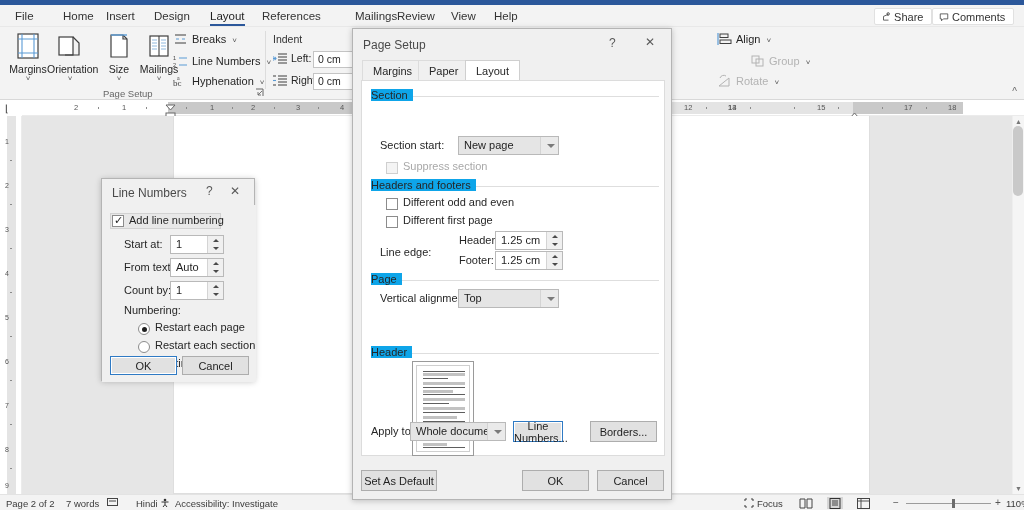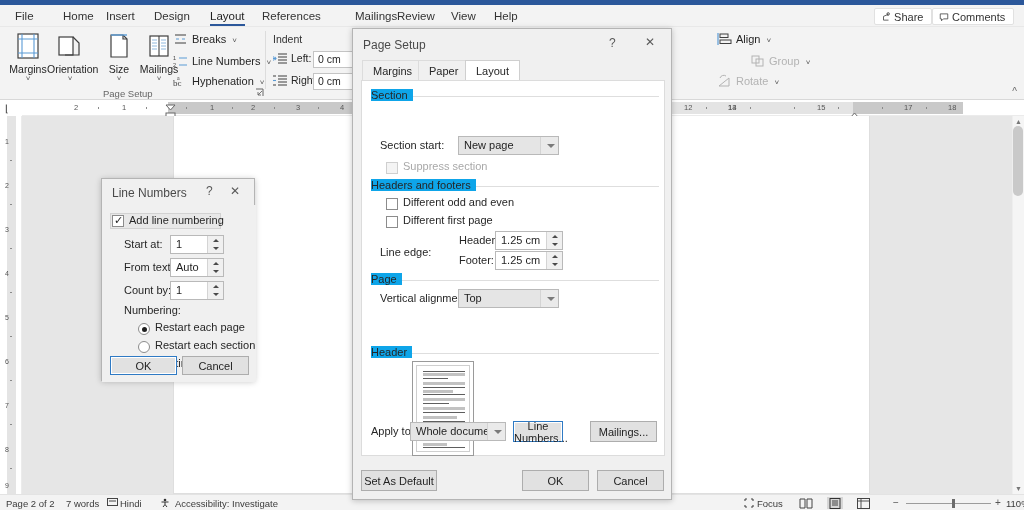--- a/index.html
+++ b/index.html
@@ -429,21 +429,21 @@
 
 <div class="statusbar">
   <span class="st" style="left:6px">Page 2 of 2</span>
   <span class="st" style="left:66px">7 words</span>
   <span class="st" style="left:107px">
     <svg width="11" height="9" viewBox="0 0 11 9">
         <rect x="0.5" y="0.5" width="10" height="7" fill="none" stroke="#444" stroke-width="1"></rect>
         <path d="M2 3 H9" stroke="#444" stroke-width="1"></path>
       </svg>
   </span>
-  <span class="st" style="left:120px">Hindi</span>
+  <span class="st" style="left:136px">Hindi</span>
   <span class="st" style="left:160px">
     <svg width="10" height="10" viewBox="0 0 10 10">
         <circle cx="5" cy="2" r="1.3" fill="#333"></circle>
         <path d="M1.5 4 H8.5 M5 4 V6.5 M5 6.5 L3 9 M5 6.5 L7 9" stroke="#333" stroke-width="1" fill="none"></path>
       </svg>
   </span>
   <span class="st" style="left:175px">Accessibility: Investigate</span>
 
   <span class="st" style="left:744px">
     <svg width="10" height="10" viewBox="0 0 10 10">
@@ -564,21 +564,21 @@
     <span class="flabel" style="left:9px; top:120px; top:var(--x)"></span>
     <span class="flabel" style="left:9px; top:344px">Apply to:</span>
     <div class="combo" style="left:48px; top:341px; width:96px">
       <span class="val">Whole document</span>
       <span class="arrowbox"></span>
     </div>
     <div class="btn focus" style="left:151px; top:340px; width:50px; height:21px">
       <span class="t">Line Numbers...</span>
     </div>
     <div class="btn" style="left:228px; top:340px; width:67px; height:21px">
-      <span class="t">Mailings...</span>
+      <span class="t">Borders...</span>
     </div>
   </div>
 
   <div class="btn" style="left:8px; top:441px; width:76px; height:21px">
     <span class="t">Set As Default</span>
   </div>
   <div class="btn" style="left:169px; top:441px; width:67px; height:21px">
     <span class="t">OK</span>
   </div>
   <div class="btn" style="left:244px; top:441px; width:67px; height:21px">

